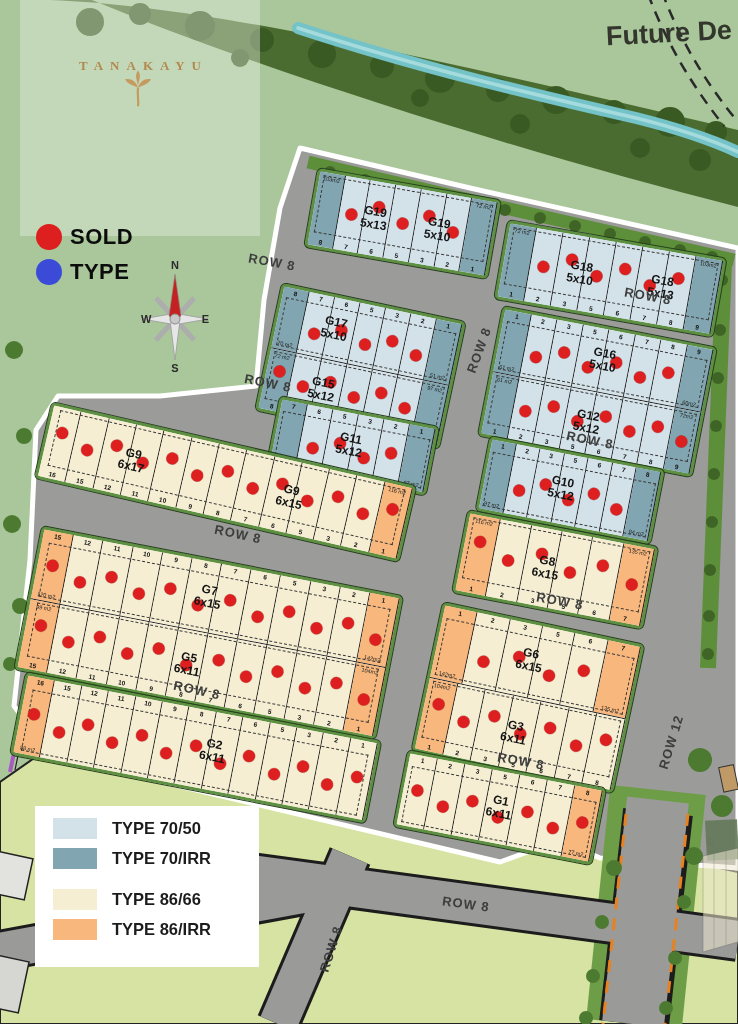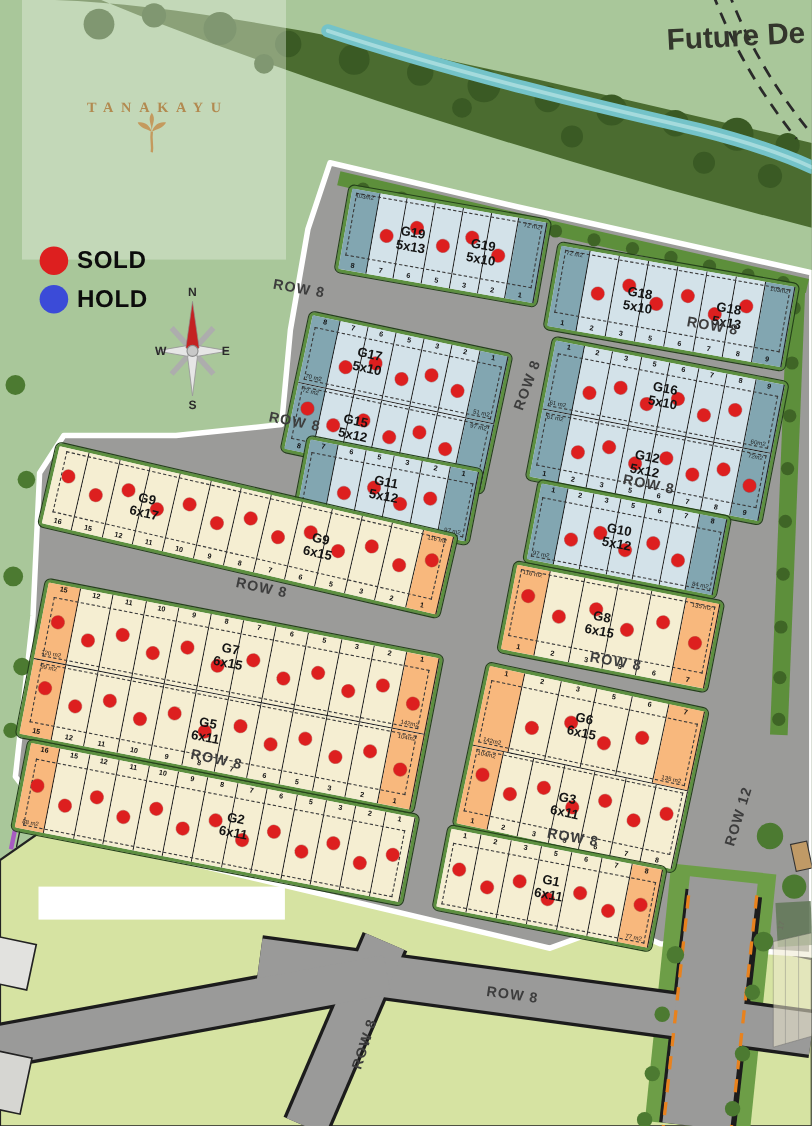--- a/index.html
+++ b/index.html
@@ -2,21 +2,21 @@
 <html><head>
 <meta charset="utf-8">
 <style>
   html,body{margin:0;padding:0;background:#777;}
   #stage{position:relative;width:738px;height:1024px;overflow:hidden;background:#a9c79a;
          font-family:"Liberation Sans",sans-serif;}
   #bg{position:absolute;left:0;top:0;z-index:0;}
   
   #logo-panel{position:absolute;left:20px;top:0;width:240px;height:236px;z-index:2;
               background:rgba(235,242,230,.40);display:flex;flex-direction:column;align-items:center;
-              justify-content:flex-start;padding-top:90px;box-sizing:border-box;}
+              justify-content:flex-start;padding-top:58px;box-sizing:border-box;}
   .brand-top{font-family:"Liberation Serif",serif;font-size:13px;letter-spacing:7px;color:#b28a50;font-weight:700;text-indent:7px;}
   .brand-row{display:flex;align-items:flex-start;margin-top:4px;}
   .brand-main{font-family:"Liberation Serif",serif;font-size:31px;letter-spacing:6px;color:#bf9255;font-weight:700;
               text-shadow:0 1px 1px rgba(96,64,20,.45);}
   .leaf{margin-left:-4px;margin-top:-8px;}
   
   #future-label{position:absolute;left:606px;top:18px;z-index:2;font-size:27px;font-weight:800;color:#33362c;
                 transform:rotate(-3deg);white-space:nowrap;}
   
   #status-legend{position:absolute;left:36px;top:224px;z-index:3;}
@@ -196,21 +196,21 @@
 
   <div id="future-label">Future De</div>
 
   <div id="status-legend">
     <div class="st-row">
       <span class="st-dot" id="sold-dot" style="background: rgb(221, 31, 31);"></span>
       <span class="st-label">SOLD</span>
     </div>
     <div class="st-row">
       <span class="st-dot" id="hold-dot" style="background: rgb(59, 75, 216);"></span>
-      <span class="st-label">HOLD</span>
+      <span class="st-label">TYPE</span>
     </div>
   </div>
 
   <svg id="compass" width="74" height="116" viewBox="0 0 74 116">
     <line x1="18" y1="40" x2="56" y2="82" stroke="#adadad" stroke-width="5"></line>
     <line x1="56" y1="40" x2="18" y2="82" stroke="#adadad" stroke-width="5"></line>
     <polygon points="37,102 42,62 32,62" fill="#e6e6e6" stroke="#999" stroke-width="0.8"></polygon>
     <polygon points="70,61 41,56 41,66" fill="#e6e6e6" stroke="#999" stroke-width="0.8"></polygon>
     <polygon points="4,61 33,56 33,66" fill="#e6e6e6" stroke="#999" stroke-width="0.8"></polygon>
     <polygon points="37,16 43,58 37,64 31,58" fill="#c42222" stroke="#8c8c8c" stroke-width="0.6"></polygon>
@@ -952,16 +952,34 @@
       <div class="street" style="left: 238px; top: 534px; transform: translate(-50%, -50%) rotate(12deg);">ROW 8</div>
       <div class="street" style="left: 560px; top: 601px; transform: translate(-50%, -50%) rotate(10deg);">ROW 8</div>
       <div class="street" style="left: 197px; top: 690px; transform: translate(-50%, -50%) rotate(12deg);">ROW 8</div>
       <div class="street" style="left: 521px; top: 761px; transform: translate(-50%, -50%) rotate(10deg);">ROW 8</div>
       <div class="street" style="left: 671px; top: 742px; transform: translate(-50%, -50%) rotate(-73deg);">ROW 12</div>
       <div class="street" style="left: 331px; top: 949px; transform: translate(-50%, -50%) rotate(-72deg);">ROW 8</div>
       <div class="street" style="left: 466px; top: 904px; transform: translate(-50%, -50%) rotate(8deg);">ROW 8</div>
     </div>
 
   <div id="legend-box">
+    <div id="legend-items">
+        <div class="lg-row">
+          <span class="lg-swatch" style="background: rgb(211, 226, 233);"></span>
+          <span class="lg-label">TYPE 70/50</span>
+        </div>
+        <div class="lg-row">
+          <span class="lg-swatch" style="background: rgb(130, 166, 177);"></span>
+          <span class="lg-label">TYPE 70/IRR</span>
+        </div>
+        <div class="lg-row lg-gap">
+          <span class="lg-swatch" style="background: rgb(245, 238, 210);"></span>
+          <span class="lg-label">TYPE 86/66</span>
+        </div>
+        <div class="lg-row">
+          <span class="lg-swatch" style="background: rgb(248, 184, 125);"></span>
+          <span class="lg-label">TYPE 86/IRR</span>
+        </div>
+      </div>
   </div>
 
   <div id="neighbor-lot">17</div>
 </div>
 
 </body></html>

